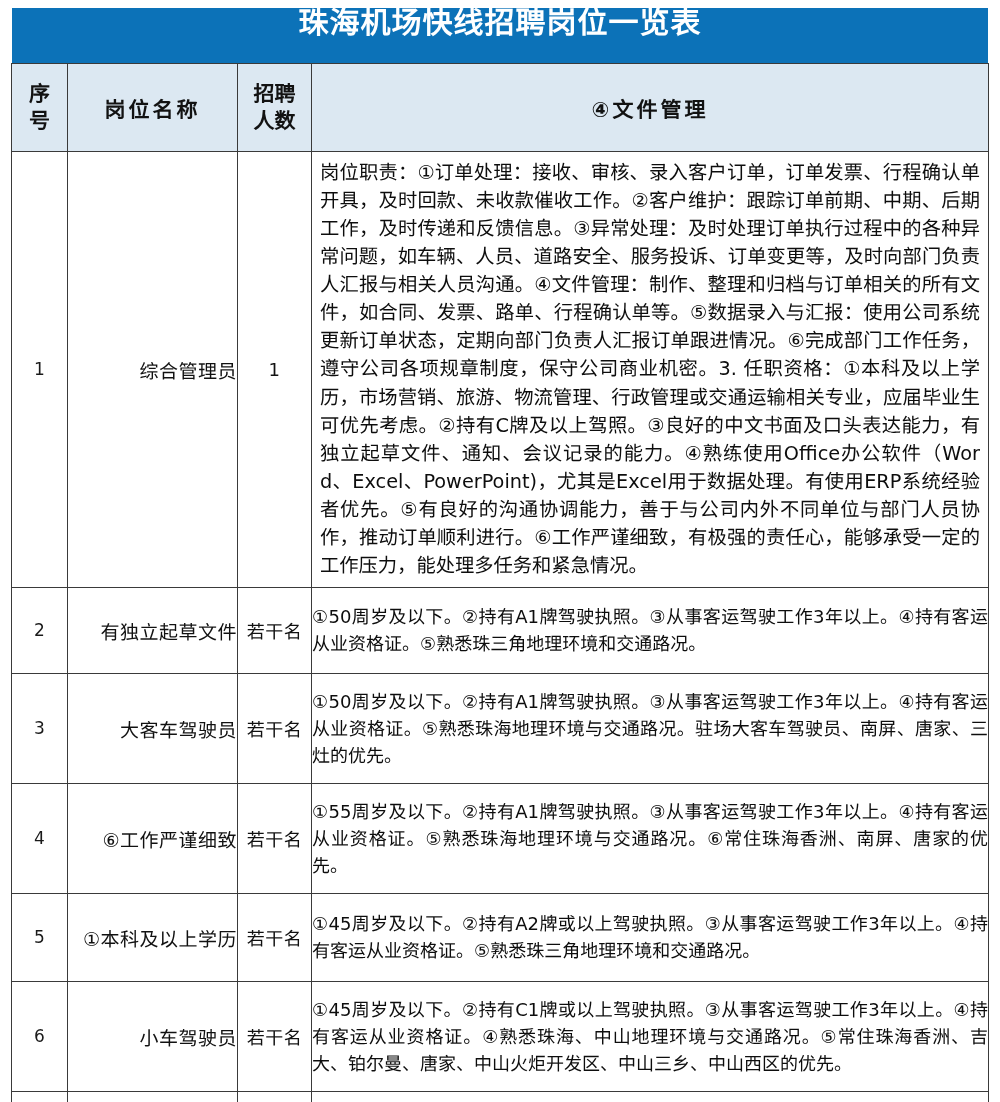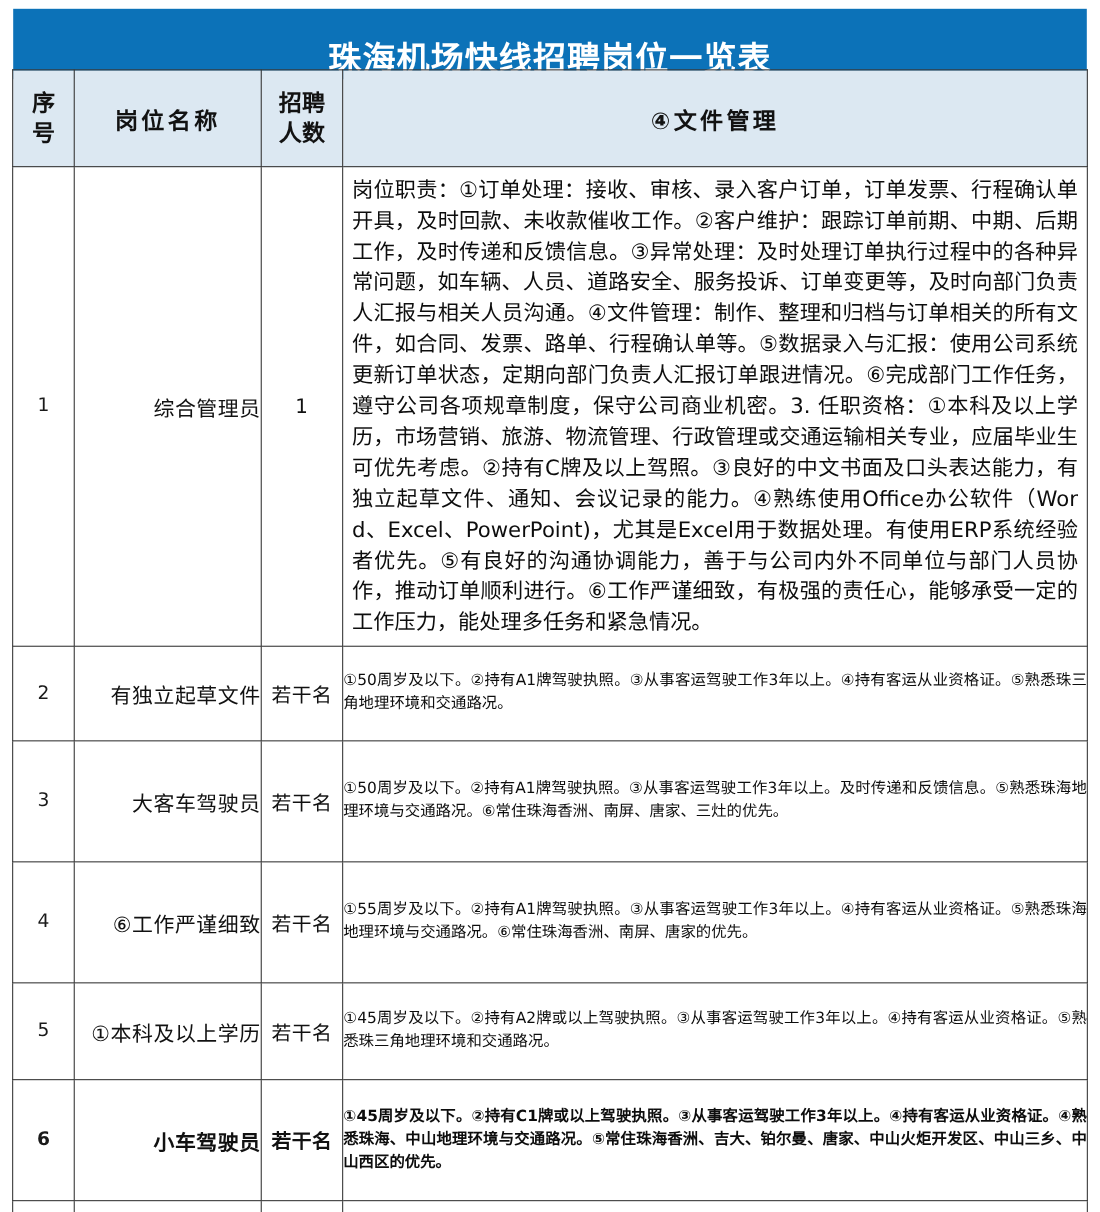--- a/index.html
+++ b/index.html
@@ -26,24 +26,23 @@
 
   
   .title-bar {
     position: absolute;
     left: 12px;
     top: 8px;
     width: 976px;
     height: 64px;
     background: #0c72b8;
     display: flex;
-    align-items: flex-end;
+    align-items: flex-start;
     justify-content: center;
     box-sizing: border-box;
-    font-family: Liberation Mono, monospace;
   }
   .title-text {
     color: #ffffff;
     font-size: 30px;
     font-weight: bold;
     letter-spacing: 1px;
     line-height: 1;
     white-space: nowrap;
   }
 
@@ -122,31 +121,31 @@
     text-align: justify;
     text-justify: inter-character;
     word-break: break-all;
   }
   .cell-duty.first {
     font-size: 19.3px;
     line-height: 1.455;
     padding: 7px 8px 7px 8px;
   }
   .cell-duty.compact {
-    font-size: 14px;
+    font-size: 18px;
     line-height: 1.5;
   }
 
   
   tr.r1 td { height: 350px; }
   tr.r2 td { height: 86px; }
   tr.r3 td { height: 110px; }
   tr.r4 td { height: 110px; }
   tr.r5 td { height: 88px; }
-  tr.r6 td { height: 110px; font-weight: bold; }
+  tr.r6 td { height: 110px; }
   tr.r7 td { height: 86px; }
 </style>
 </head>
 <body>
 
 <div class="page">
 
   <div class="title-bar">
     <span class="title-text">珠海机场快线招聘岗位一览表</span>
   </div>
@@ -183,21 +182,21 @@
         <td class="cell-no">2</td>
         <td class="cell-name">有独立起草文件</td>
         <td class="cell-cnt">若干名</td>
         <td class="cell-duty compact">①50周岁及以下。②持有A1牌驾驶执照。③从事客运驾驶工作3年以上。④持有客运从业资格证。⑤熟悉珠三角地理环境和交通路况。</td>
       </tr>
 
       <tr class="r3">
         <td class="cell-no">3</td>
         <td class="cell-name">大客车驾驶员</td>
         <td class="cell-cnt">若干名</td>
-        <td class="cell-duty compact">①50周岁及以下。②持有A1牌驾驶执照。③从事客运驾驶工作3年以上。及时传递和反馈信息。⑤熟悉珠海地理环境与交通路况。⑥常住珠海香洲、南屏、唐家、三灶的优先。</td>
+        <td class="cell-duty compact">①50周岁及以下。②持有A1牌驾驶执照。③从事客运驾驶工作3年以上。④持有客运从业资格证。⑤熟悉珠海地理环境与交通路况。驻场大客车驾驶员、南屏、唐家、三灶的优先。</td>
       </tr>
 
       <tr class="r4">
         <td class="cell-no">4</td>
         <td class="cell-name">⑥工作严谨细致</td>
         <td class="cell-cnt">若干名</td>
         <td class="cell-duty compact">①55周岁及以下。②持有A1牌驾驶执照。③从事客运驾驶工作3年以上。④持有客运从业资格证。⑤熟悉珠海地理环境与交通路况。⑥常住珠海香洲、南屏、唐家的优先。</td>
       </tr>
 
       <tr class="r5">

